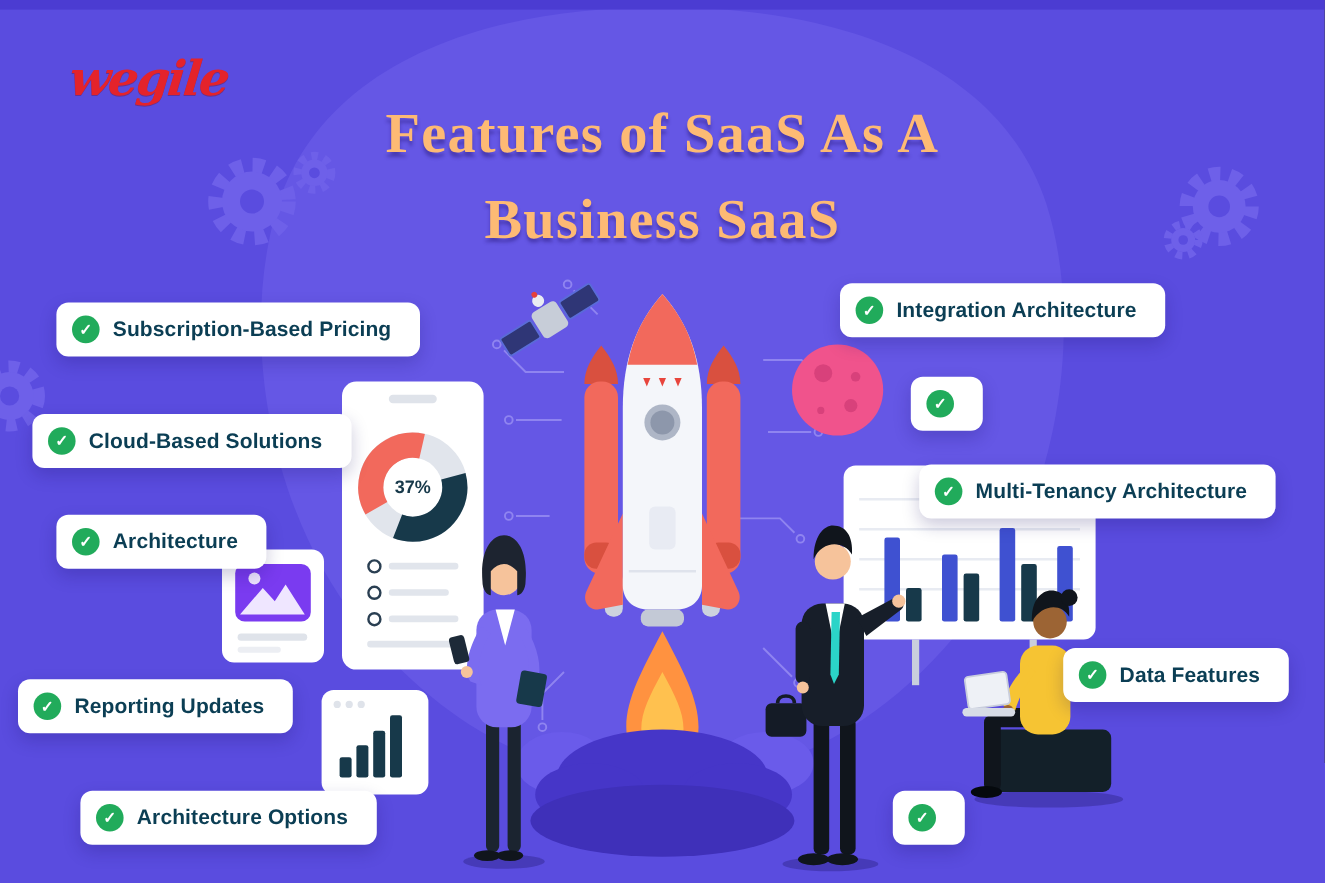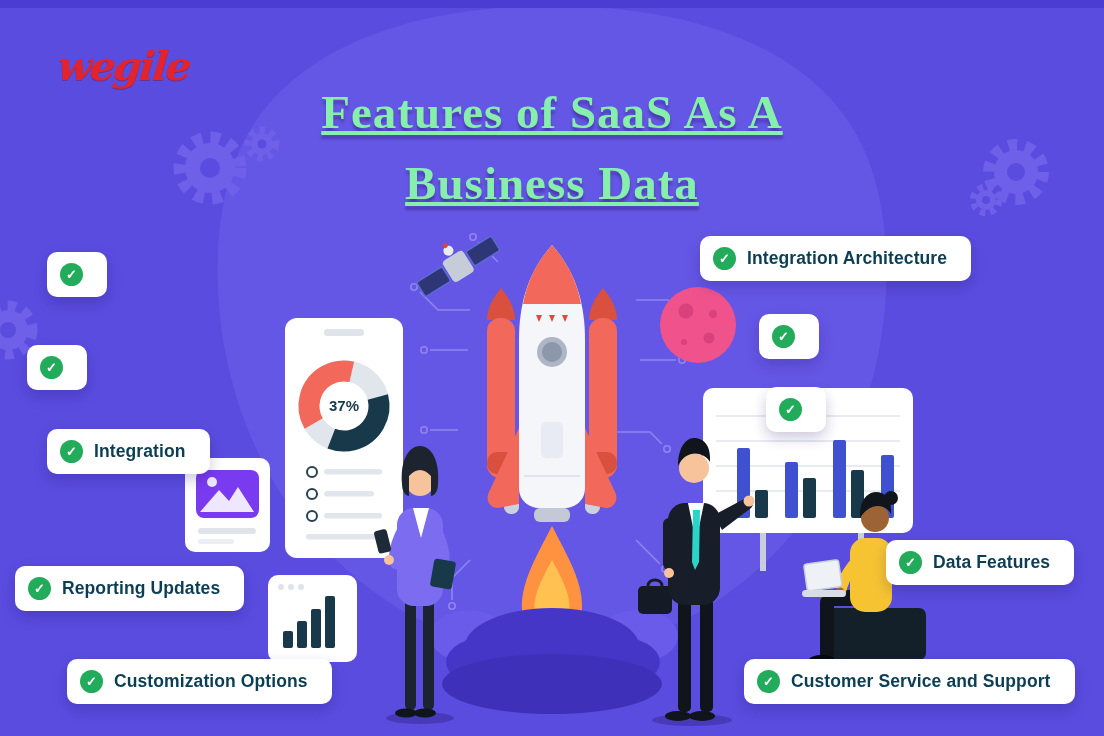--- a/index.html
+++ b/index.html
@@ -10,24 +10,23 @@
   }
   .topstrip{position:absolute;left:0;top:0;width:1104px;height:8px;background:#4b3cd2;}
   .logo{
     position:absolute;left:58px;top:42px;
     font-family:"DejaVu Serif",serif;font-style:italic;font-weight:bold;
     font-size:40px;color:#e4232b;letter-spacing:-2px;transform:skewX(-6deg);
     text-shadow:0 1px 0 rgba(120,0,10,.35);
   }
   .title{
     position:absolute;left:0;top:46px;width:1104px;text-align:center;
-    font-family:"Liberation Serif",serif;font-weight:bold;color:#86efac;
+    font-family:"Liberation Serif",serif;font-weight:bold;color:#fdba74;
     font-size:47px;line-height:71px;letter-spacing:1px;
     text-shadow:0 4px 3px rgba(40,25,120,.45);
-    text-decoration:underline;
   }
   .illu{position:absolute;left:0;top:0;width:1104px;height:736px;}
   .pill{
     position:absolute;display:flex;align-items:center;gap:11px;
     background:#ffffff;border-radius:10px;padding:11px 24px 11px 13px;
     box-shadow:0 6px 14px rgba(25,15,95,.22);white-space:nowrap;
   }
   .pill .check{
     width:23px;height:23px;border-radius:50%;background:#21ab5b;flex:0 0 auto;
     display:flex;align-items:center;justify-content:center;
@@ -269,54 +268,56 @@
       <circle cx="891" cy="498" r="7" fill="#10151c"></circle>
     </g>
   </svg>
 
   <div class="topstrip"></div>
 
   <div class="logo">wegile</div>
 
   <h1 class="title">
     <span>Features of SaaS As A</span><br>
-    <span>Business Data</span>
+    <span>Business SaaS</span>
   </h1>
 
   <div class="pill p-l0">
     <span class="check">✓</span>
+    <span class="lbl">Subscription-Based Pricing</span>
   </div>
   <div class="pill p-l1">
     <span class="check">✓</span>
+    <span class="lbl">Cloud-Based Solutions</span>
   </div>
   <div class="pill p-l2">
     <span class="check">✓</span>
-    <span class="lbl">Integration</span>
+    <span class="lbl">Architecture</span>
   </div>
   <div class="pill p-l3">
     <span class="check">✓</span>
     <span class="lbl">Reporting Updates</span>
   </div>
   <div class="pill p-l4">
     <span class="check">✓</span>
-    <span class="lbl">Customization Options</span>
+    <span class="lbl">Architecture Options</span>
   </div>
 
   <div class="pill p-r0">
     <span class="check">✓</span>
     <span class="lbl">Integration Architecture</span>
   </div>
   <div class="pill p-r1">
     <span class="check">✓</span>
   </div>
   <div class="pill p-r2">
     <span class="check">✓</span>
+    <span class="lbl">Multi-Tenancy Architecture</span>
   </div>
   <div class="pill p-r3">
     <span class="check">✓</span>
     <span class="lbl">Data Features</span>
   </div>
   <div class="pill p-r4">
     <span class="check">✓</span>
-    <span class="lbl">Customer Service and Support</span>
   </div>
 
 </div>
 
 </body></html>

